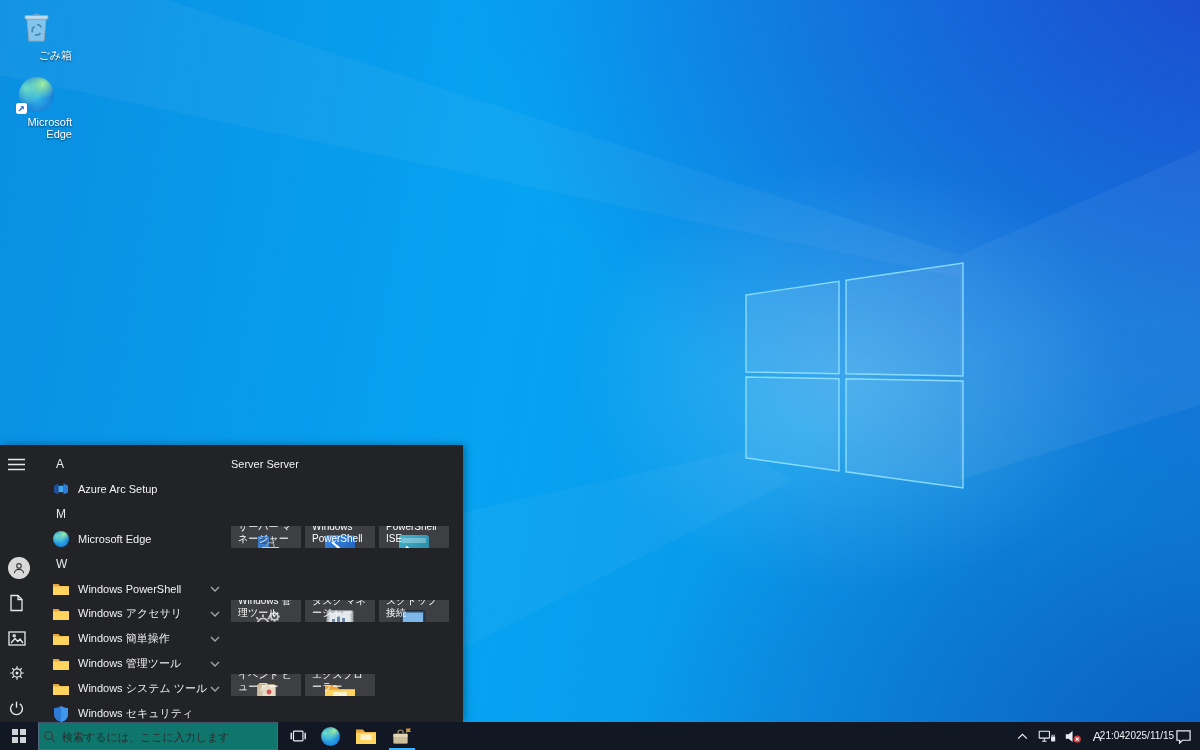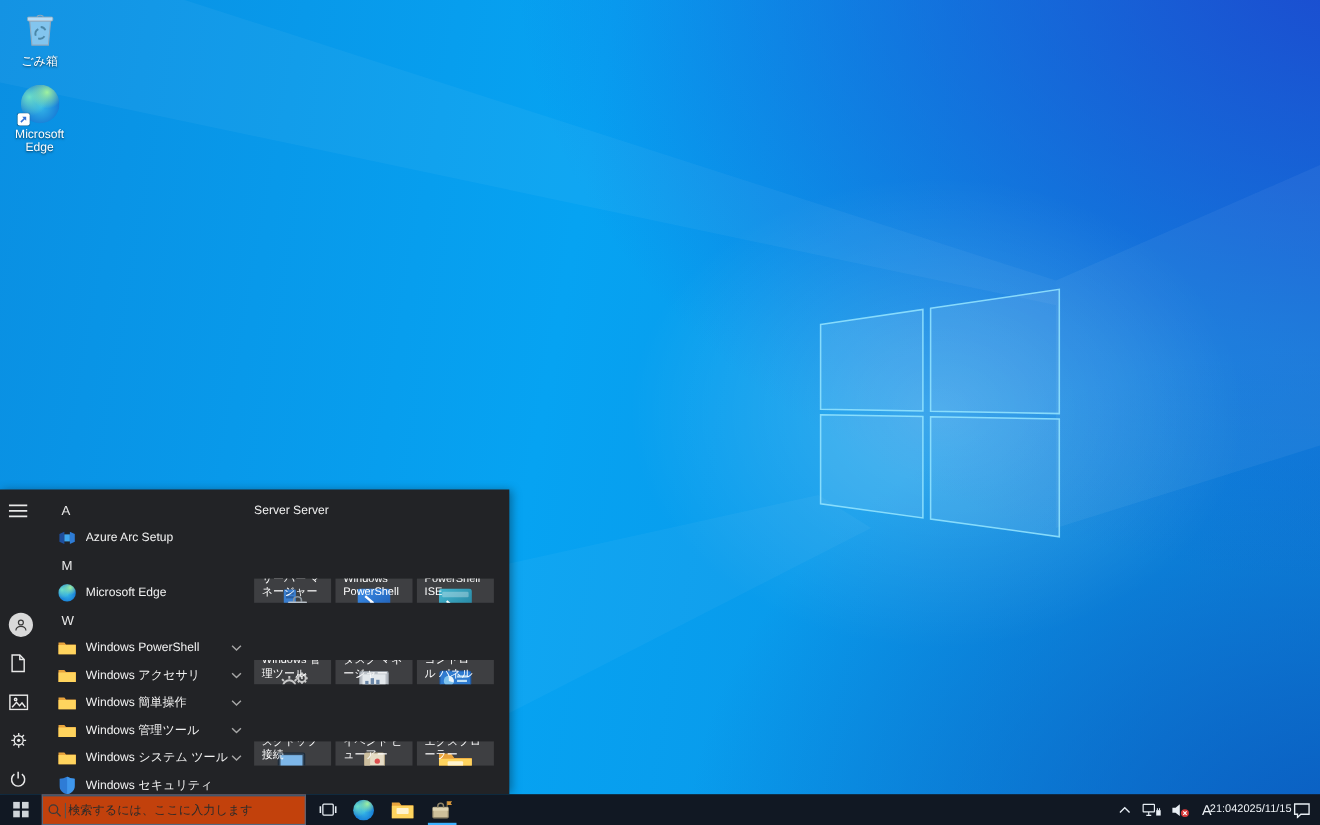--- a/index.html
+++ b/index.html
@@ -14,21 +14,21 @@
       radial-gradient(1250px 950px at 102% 103%, #0a5cc0 0%, rgba(10,92,192,0) 48%),
       linear-gradient(100deg, #0a8fe2 0%, #06a3f2 42%, #0f8ade 100%);
   }
   .ray { position:absolute; inset:0; pointer-events:none; }
   .ray1 { background:rgba(255,255,255,0.045); clip-path:polygon(0 10%,0 0,14% 0,80% 34%,80% 37%); }
   .ray2 { background:rgba(255,255,255,0.04); clip-path:polygon(0 100%,0 82%,62% 60%,66% 64%,22% 100%); }
   .ray3 { background:rgba(255,255,255,0.05); clip-path:polygon(80% 34%,100% 20%,100% 54%,80% 64%); }
   .winlogo-wall { position:absolute; left:740px; top:258px; }
 
   
-  .dicon { position:absolute; width:72px; text-align:center; color:#fff; font-size:11px;
+  .dicon { position:absolute; width:72px; text-align:right; color:#fff; font-size:11px;
            text-shadow:0 1px 2px rgba(0,0,0,0.65); cursor:default; }
   .dicon .glyph { display:flex; justify-content:center; align-items:center; height:36px; margin-bottom:4px; position:relative; }
   .edge-ball { border-radius:50%;
     background:
       radial-gradient(circle at 68% 20%, #9ff2a0 0%, rgba(159,242,160,0) 40%),
       radial-gradient(circle at 22% 32%, #6de0c8 0%, rgba(109,224,200,0) 48%),
       radial-gradient(circle at 52% 58%, #35b7e8 0%, #1272d4 72%, #0a55b0 100%); }
   .shortcut-arrow { position:absolute; left:16px; bottom:-2px; width:11px; height:11px; background:#fff;
     border-radius:2px; box-shadow:0 0 1px rgba(0,0,0,.4); display:flex; align-items:center; justify-content:center; }
 
@@ -52,21 +52,21 @@
   .tile { position:relative; background:#3e3f42; cursor:pointer; overflow:hidden;margin-top:48px; }
   .tile .t-ico { position:absolute; left:0; right:0; top:9px; display:flex; justify-content:center; }
   .tile .t-label { position:absolute; left:7px; right:3px; bottom:3px; font-size:10px; line-height:12px; color:#fff; }
 
   
   .taskbar { position:absolute; left:0; top:722px; width:1200px; height:28px; background:#111823; display:flex; align-items:stretch; }
   .tb-btn { height:28px; display:flex; align-items:center; justify-content:center; cursor:pointer; position:relative; }
   .start-btn { width:38px; }
   .winlogo { display:grid; grid-template-columns:6.5px 6.5px; grid-template-rows:6.5px 6.5px; gap:1.5px; }
   .winlogo div { background:#cfd4d9; }
-  .searchbox { position:absolute; left:38px; top:0; width:240px; height:28px; background:#c2410c;
+  .searchbox { position:absolute; left:38px; top:0; width:240px; height:28px; background:#0f766e;
     border:1px solid #53687f; border-top:2px solid #42566d; display:flex; align-items:center; padding-left:4px; }
   .searchbox input { border:none; outline:none; width:195px; font-size:11px; color:#1f1f1f; background:transparent;
     font-family:"Liberation Sans","DejaVu Sans",sans-serif; }
   .searchbox input::placeholder { color:#2b2b2b; opacity:1; }
   .caret { width:1px; height:14px; background:#555; margin:0 2px 0 3px; flex:none; }
   .app-ico { position:absolute; width:32px; }
   .underline { position:absolute; left:3px; right:3px; bottom:0; height:2px; background:#3db2ff; }
   .tray { position:absolute; right:0; top:0; height:28px; display:flex; align-items:stretch; }
   .tray .tb-btn { padding:0 4px; }
   .ime { font-size:13px; color:#eef2f6; }
@@ -359,33 +359,20 @@
                 <rect x="7" y="10" width="3" height="6" fill="#6b87a8"></rect>
                 <rect x="12" y="7.5" width="3" height="8.5" fill="#6b87a8"></rect>
                 <rect x="17" y="9" width="3" height="7" fill="#6b87a8"></rect>
                 <rect x="11" y="19.5" width="8" height="2" fill="#9aa1a8"></rect>
                 <rect x="8" y="22" width="14" height="2" fill="#9aa1a8"></rect>
               </svg>
           </span>
           <span class="t-label">タスク マネージャー</span>
         </div>
 
-        <div class="tile">
-          <span class="t-ico">
-            <svg width="30" height="22" viewBox="0 0 30 22">
-                <rect x="1" y="1" width="28" height="20" rx="2" fill="#2f7bd0" stroke="#1d5aa8"></rect>
-                <circle cx="9" cy="10" r="4.6" fill="#7fc3ee"></circle>
-                <path d="M9 10 V5.4 A4.6 4.6 0 0 1 13.4 11.5 Z" fill="#eaf4fb"></path>
-                <rect x="16.5" y="5" width="9" height="2" fill="#bfe0f5"></rect>
-                <rect x="16.5" y="9" width="9" height="2" fill="#bfe0f5"></rect>
-                <rect x="16.5" y="13" width="6" height="2" fill="#bfe0f5"></rect>
-              </svg>
-          </span>
-          <span class="t-label">コントロール パネル</span>
-        </div>
 
         <div class="tile">
           <span class="t-ico">
             <svg width="30" height="27" viewBox="0 0 30 27">
                 <rect x="2" y="1.5" width="24" height="16" rx="1.5" fill="#33465a" stroke="#1c2a38"></rect>
                 <rect x="4" y="3.5" width="20" height="12" fill="#7db6e8"></rect>
                 <rect x="10" y="17.5" width="8" height="2" fill="#46586a"></rect>
                 <rect x="7" y="19.5" width="14" height="1.8" fill="#46586a"></rect>
                 <circle cx="21.5" cy="20" r="5.8" fill="#eef6ee"></circle>
                 <path d="M21.5 15.6 a4.4 4.4 0 1 0 4.4 4.4" stroke="#3fae4a" stroke-width="2" fill="none"></path>

